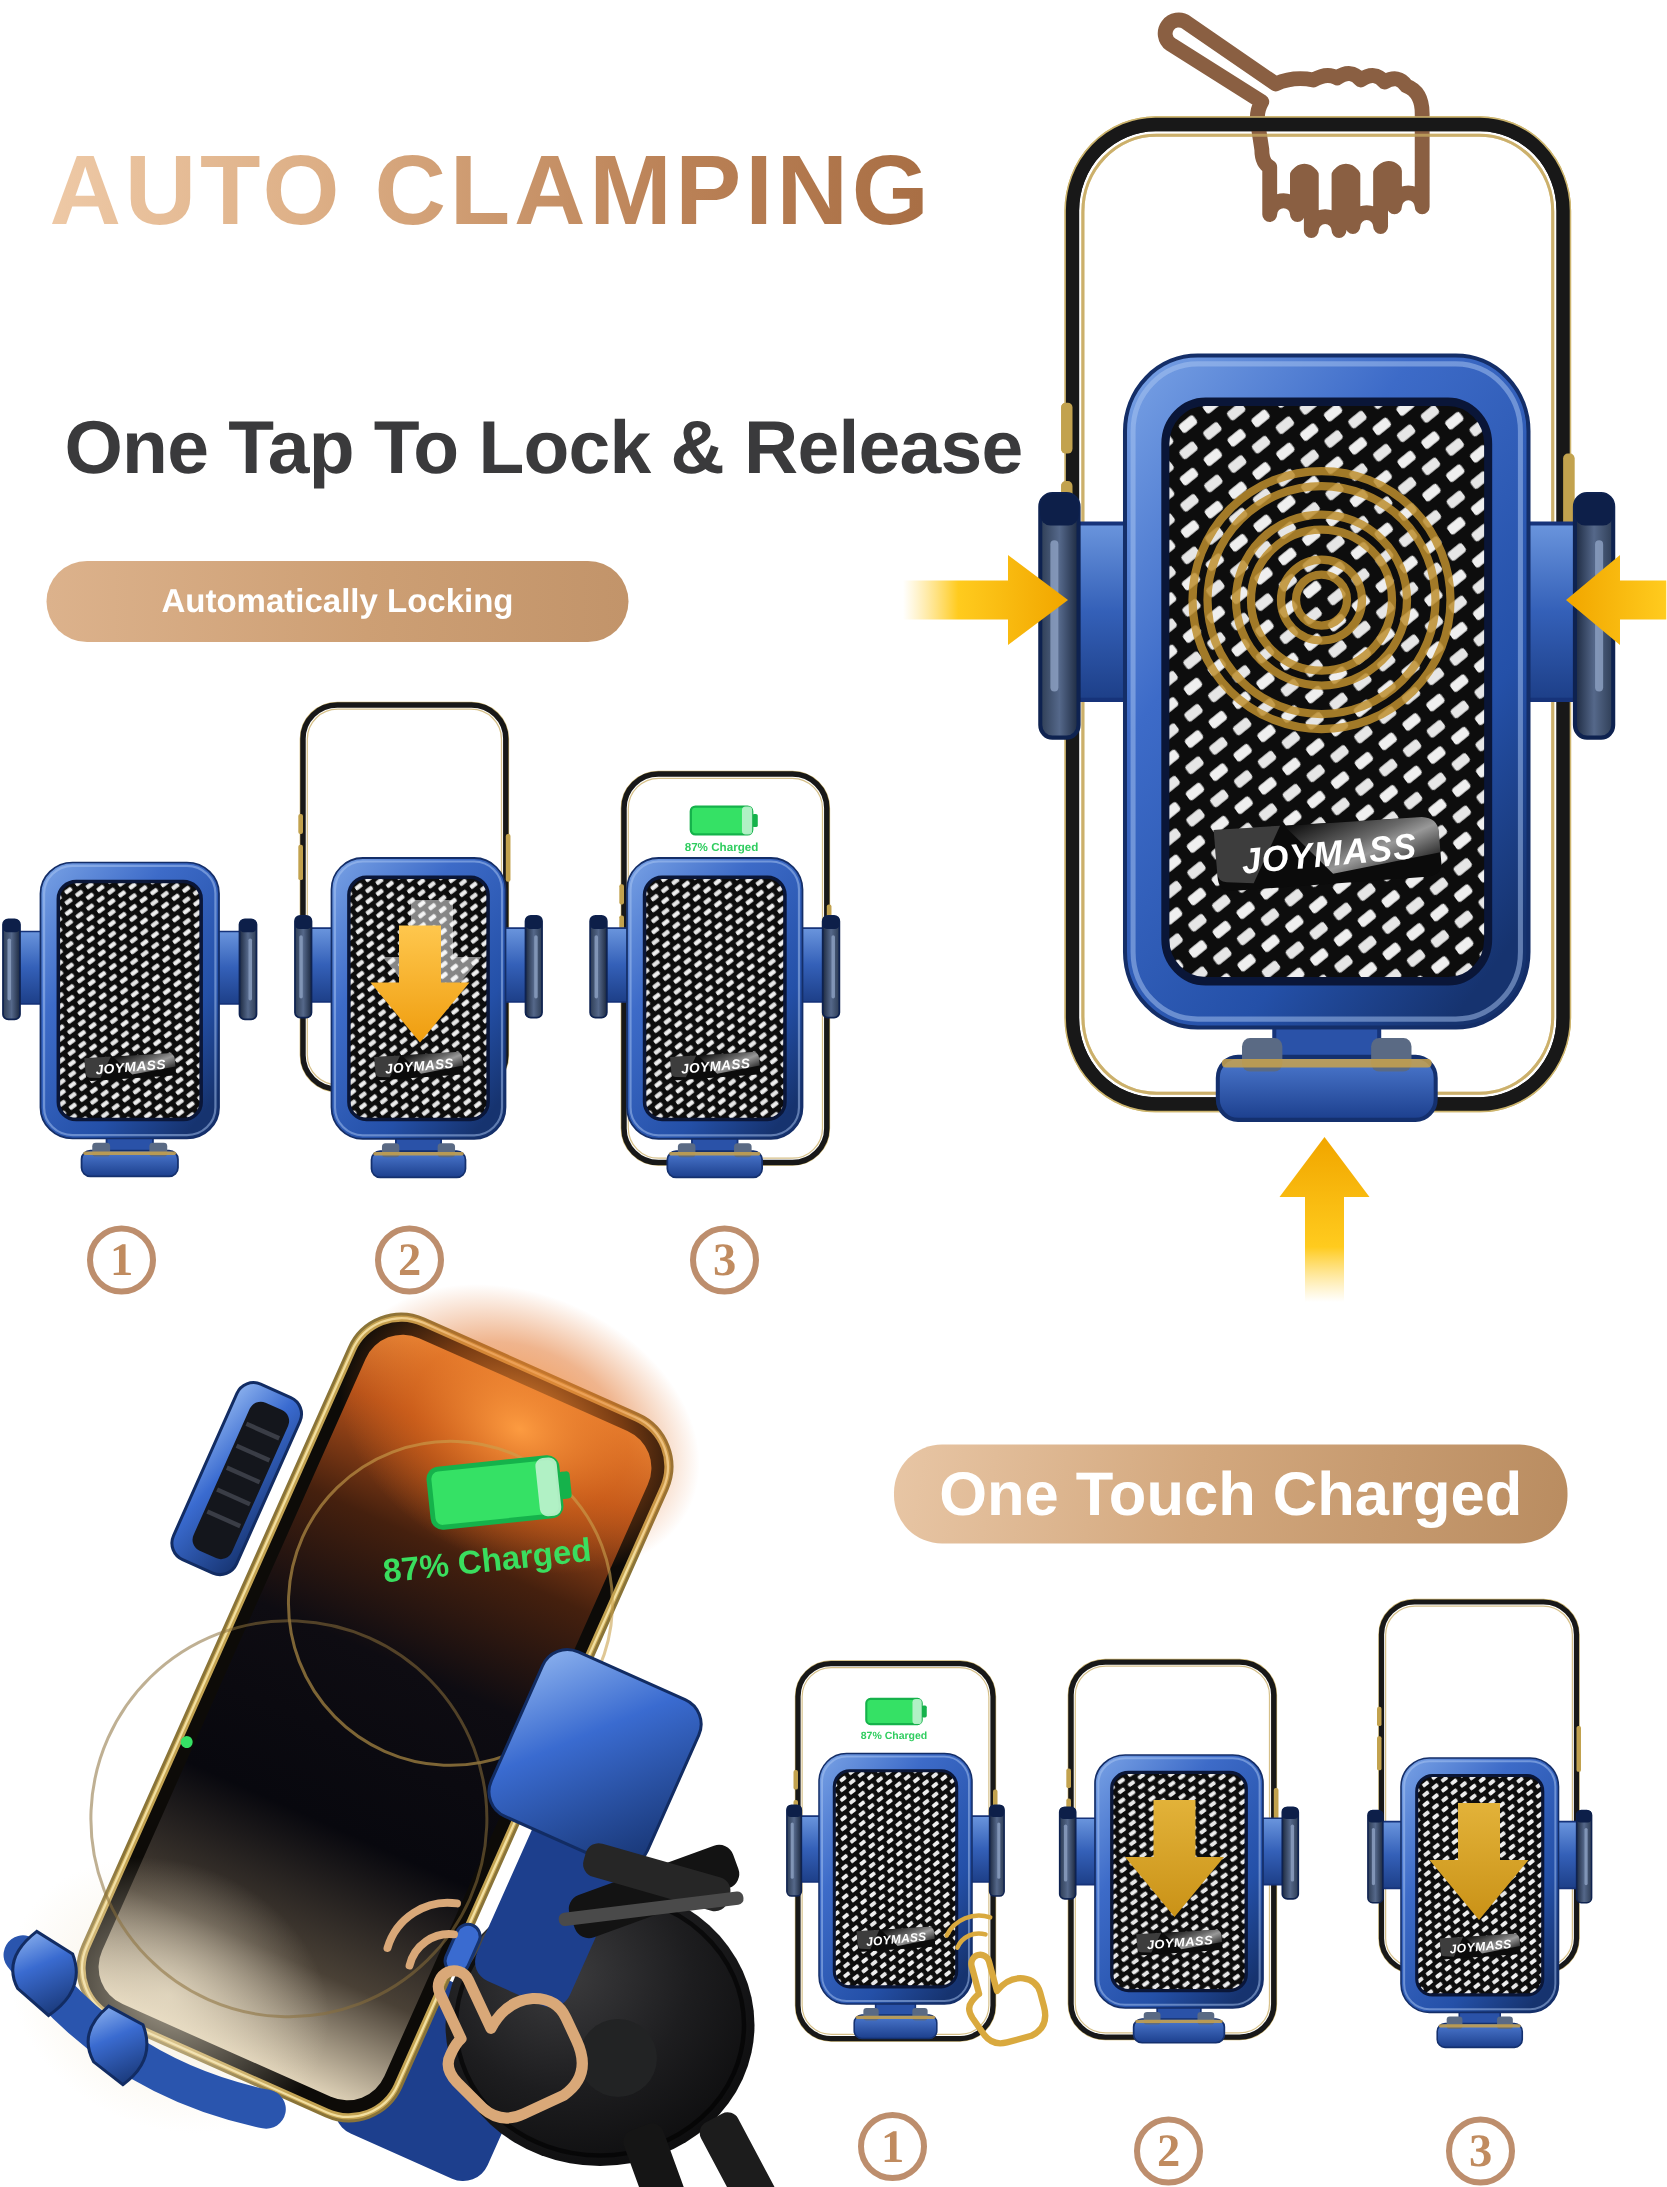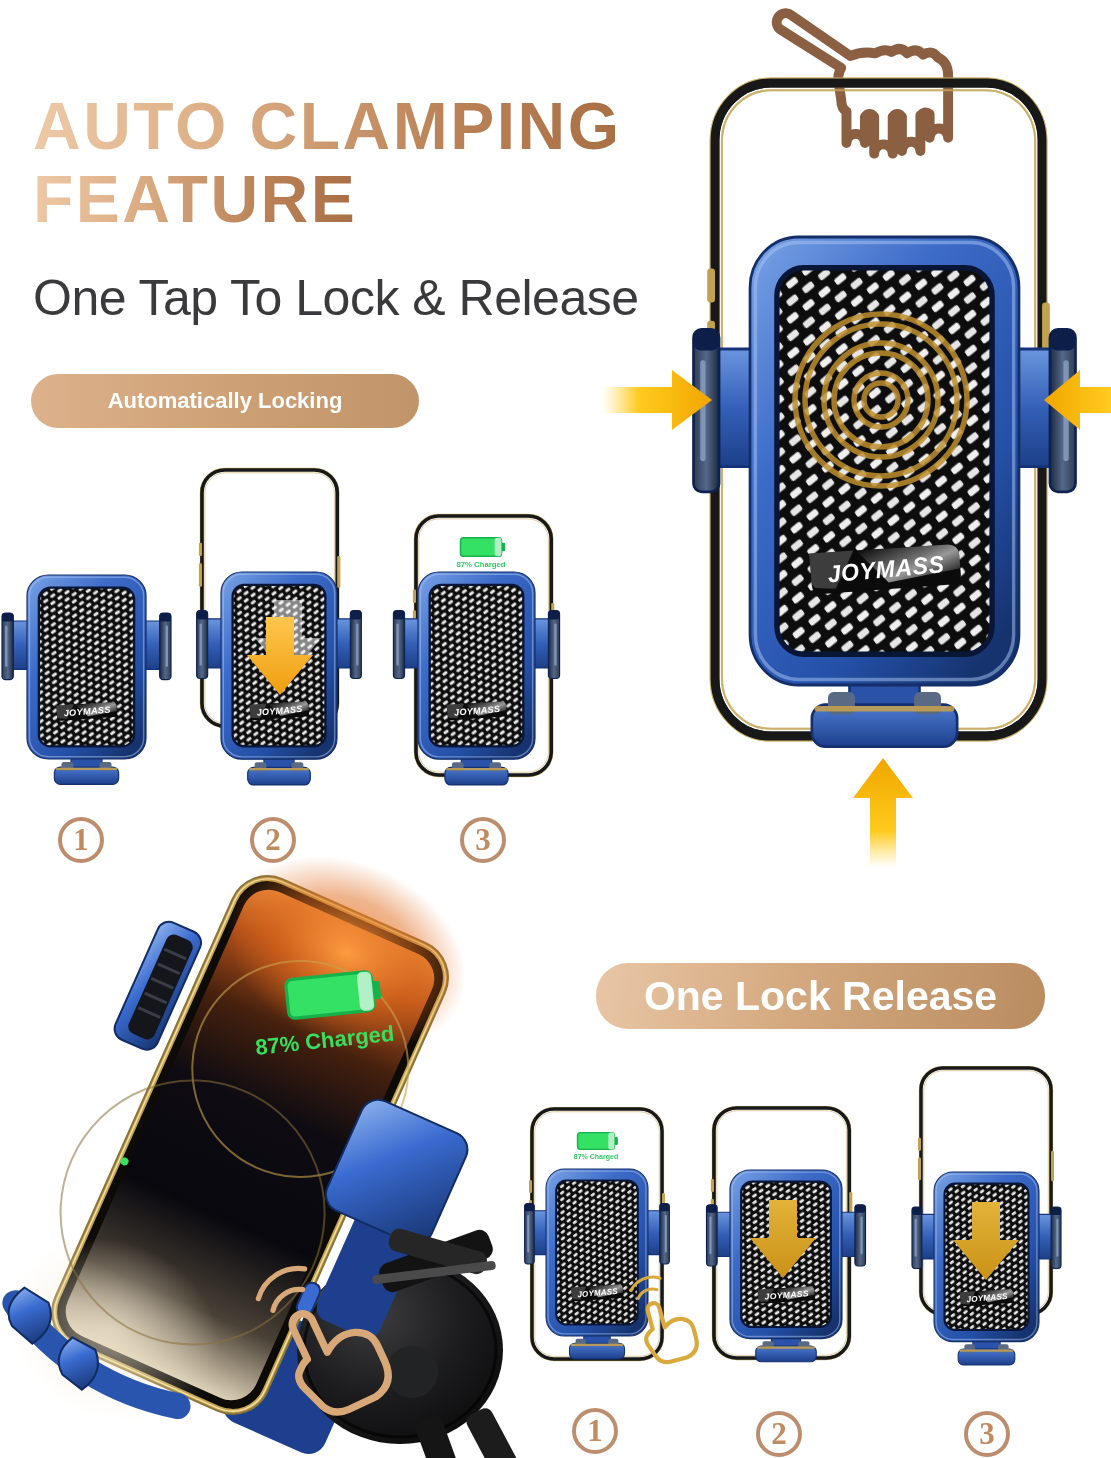--- a/index.html
+++ b/index.html
@@ -1,21 +1,21 @@
 <!DOCTYPE html>
 <html><head>
 <meta charset="utf-8">
 <style>
   html,body{margin:0;padding:0;background:#fff;}
   .canvas{position:relative;width:1111px;height:1458px;background:#ffffff;overflow:hidden;
           font-family:"Liberation Sans",sans-serif;}
   .title{position:absolute;left:33px;top:90px;font-weight:700;letter-spacing:2.5px;line-height:73px;font-size:66px;}
   .title .tl{display:inline-block;background:linear-gradient(90deg,#eec9a6 0%,#ddaf86 30%,#bb8257 70%,#a86e44 100%);
              -webkit-background-clip:text;background-clip:text;color:transparent;}
-  .subtitle{position:absolute;left:33px;top:269px;font-weight:400;font-size:50px;color:#3a3a3c;letter-spacing:-0.5px;}
+  .subtitle{position:absolute;left:43px;top:269px;font-weight:700;font-size:50px;color:#3a3a3c;letter-spacing:-0.5px;}
   .pill{position:absolute;color:#fff;font-weight:700;display:flex;align-items:center;justify-content:center;}
   .pill-lock{left:31px;top:374px;width:388px;height:54px;border-radius:28px;font-size:22px;
              background:linear-gradient(90deg,#dcb28c 0%,#cd9f74 55%,#c2946a 100%);}
   .pill-release{left:596px;top:963px;width:449px;height:66px;border-radius:32px;font-size:41px;
              background:linear-gradient(100deg,#e8c6a5 0%,#d3a87e 45%,#b98c60 100%);}
   .stepnum{position:absolute;width:38px;height:38px;border-radius:50%;border:4px solid #bd8e6d;
            color:#c08b5f;font-family:"Liberation Serif",serif;font-weight:700;font-size:31px;
            display:flex;align-items:center;justify-content:center;}
   svg{position:absolute;overflow:visible;}
   .fig{position:absolute;}
@@ -205,25 +205,24 @@
         <circle r="47" stroke-width="5.5"></circle>
         <circle r="57" stroke-width="5.5"></circle>
         <circle r="76" stroke-width="5.5"></circle>
         <circle r="86" stroke-width="5.5"></circle>
       </g>
     </defs>
   </svg>
 
   <div class="title">
     <span class="tl">AUTO CLAMPING</span><br>
-    <span class="tl">FEATURE</span>
   </div>
   <div class="subtitle">One Tap To Lock &amp; Release</div>
   <div class="pill pill-lock">Automatically Locking</div>
-  <div class="pill pill-release">One Lock Release</div>
+  <div class="pill pill-release">One Touch Charged</div>
 
   <svg class="fig" style="left:600px;top:0" width="511" height="880" viewBox="600 0 511 880">
     <use href="#phone-front" transform="translate(715,83) scale(1.258,1.306)"></use>
     <use href="#hand-tap" transform="translate(861,85) scale(0.66)" style="color:#8a5f42"></use>
     <use href="#phone-frame" transform="translate(715,83) scale(1.258,1.306)"></use>
     <use href="#mount-front" transform="translate(750,237) scale(1.345,1.4)"></use>
     <use href="#coil" transform="translate(881,400)"></use>
     <use href="#badge" transform="translate(750,237) scale(1.345,1.4) translate(100,236) scale(1.1)"></use>
     <use href="#arrow-right" transform="translate(672,400)"></use>
     <use href="#arrow-right" transform="translate(1080,400) scale(-0.9,1)"></use>

